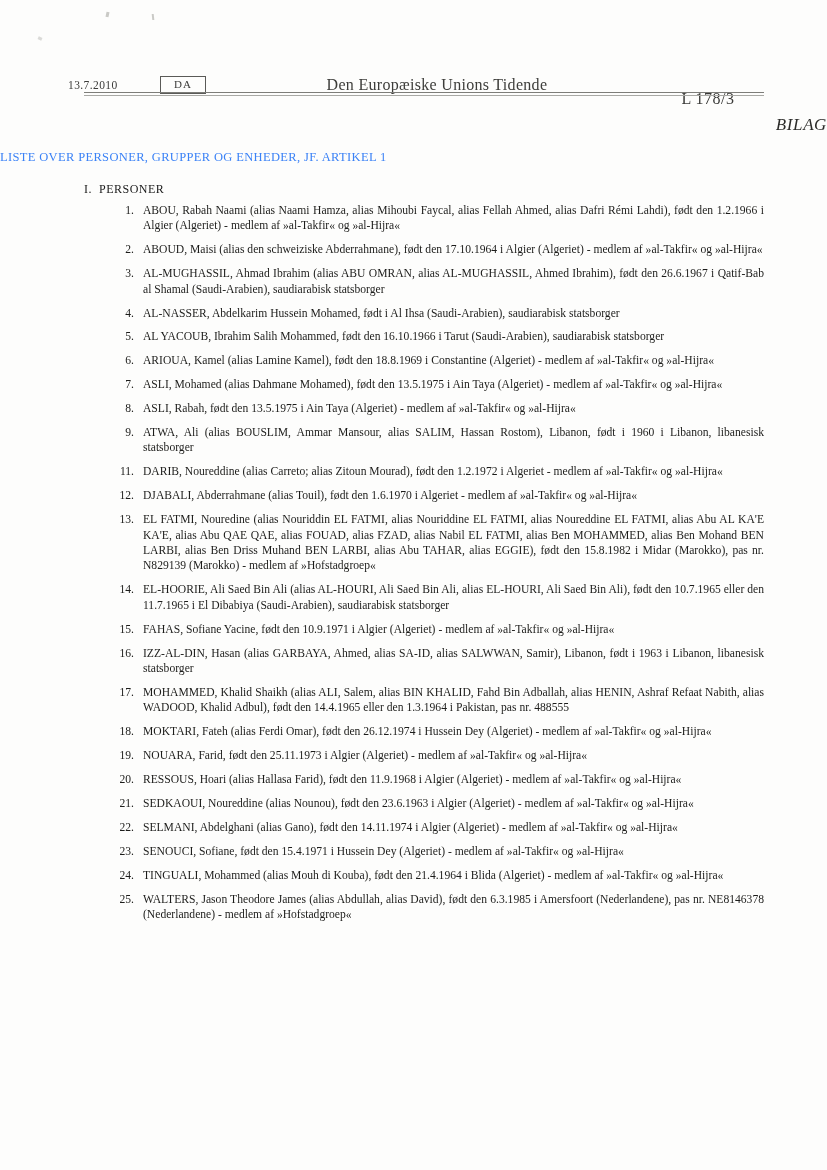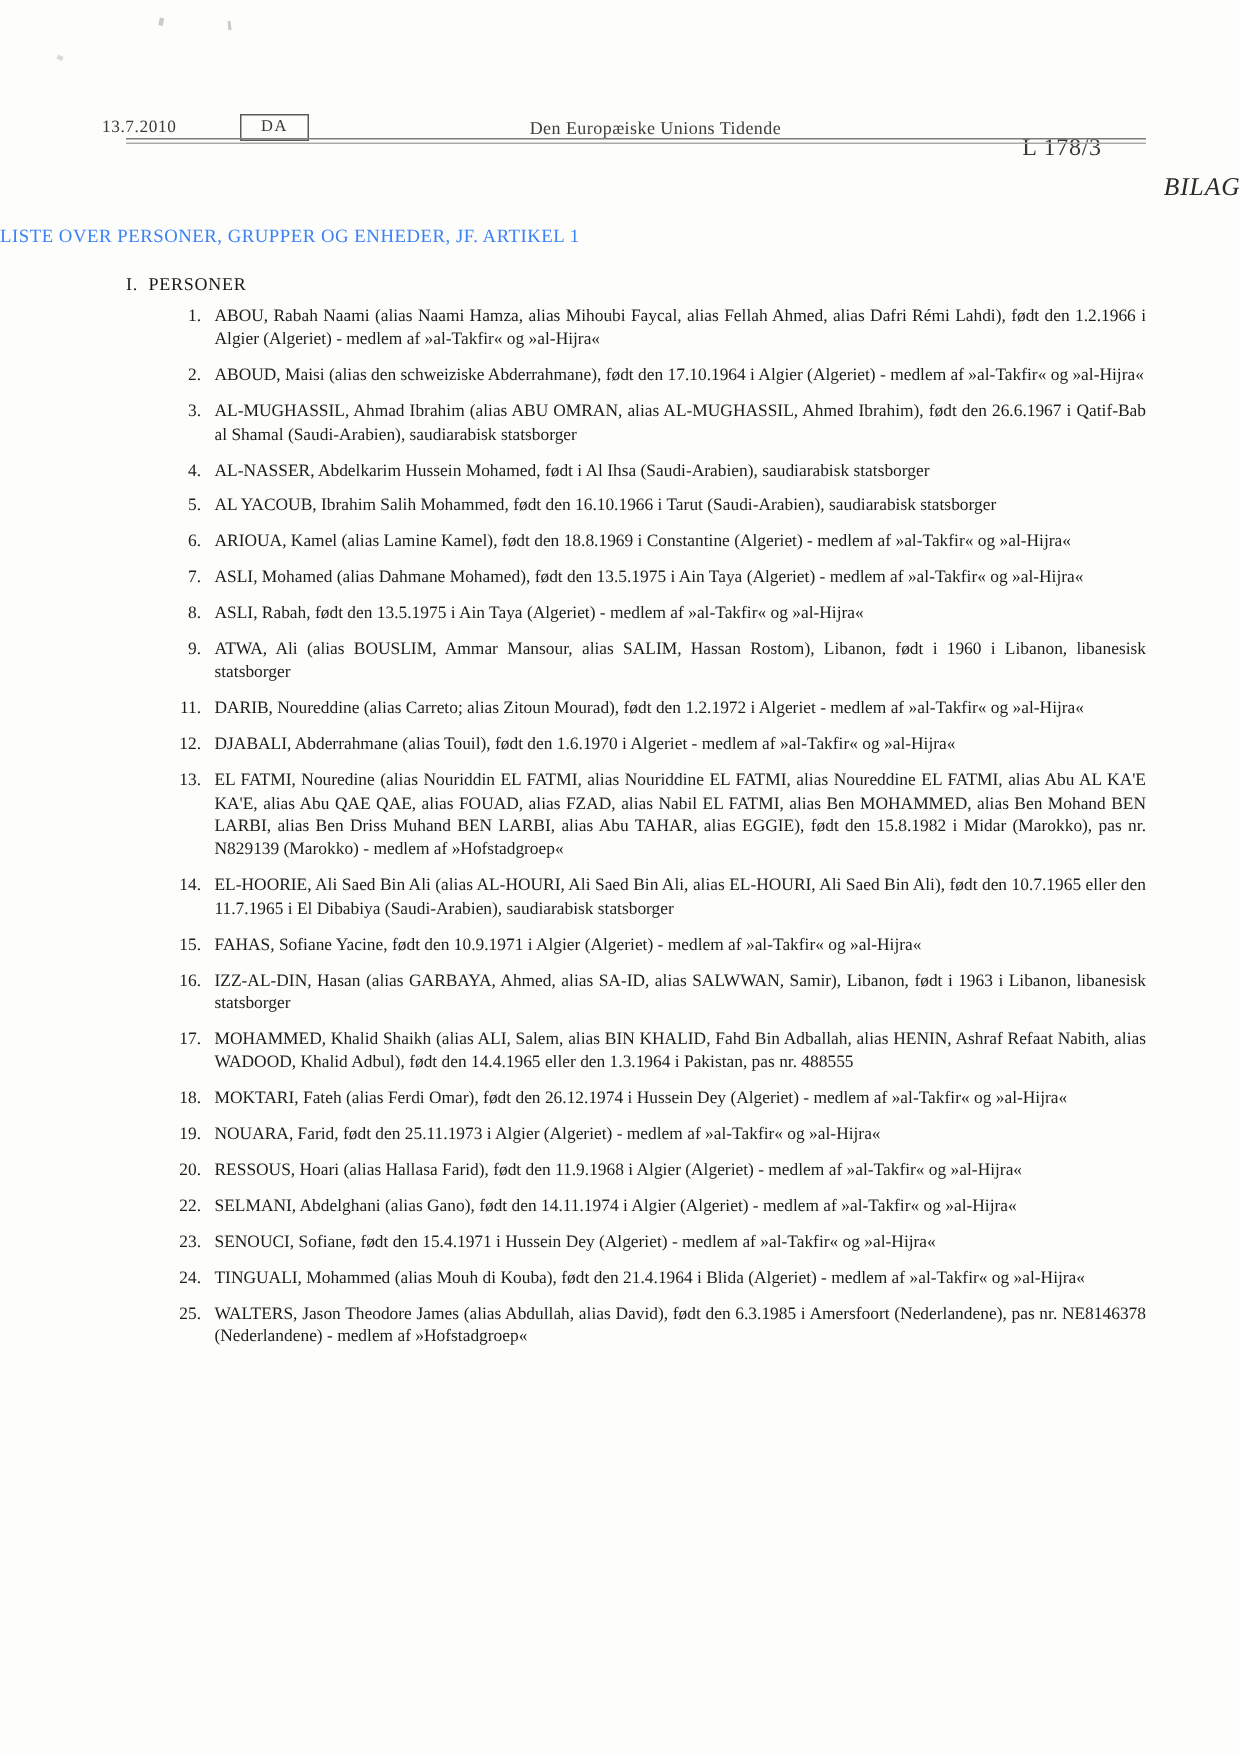--- a/index.html
+++ b/index.html
@@ -56,21 +56,21 @@
     border: 1px solid #5a5a57;
     padding: 1px 13px 2px 13px;
     font-size: 11px;
     letter-spacing: 1px;
     margin-left: 12px;
     line-height: 1.1;
   }
   .hdr-center {
     flex: 1;
     text-align: center;
-    font-size: 12px;
+    font-size: 16px;
     letter-spacing: .3px;
     color: #3d3d3a;
   }
   .hdr-page {
     width: 80px;
     text-align: center;
     font-size: 16px;
     letter-spacing: .5px;
     margin-top: 28px;
   }
@@ -244,20 +244,24 @@
       </div>
       <div class="entry">
         <div class="idx">19.</div>
         <div class="body">NOUARA, Farid, født den 25.11.1973 i Algier (Algeriet) - medlem af »al-Takfir« og »al-Hijra«</div>
       </div>
       <div class="entry">
         <div class="idx">20.</div>
         <div class="body">RESSOUS, Hoari (alias Hallasa Farid), født den 11.9.1968 i Algier (Algeriet) - medlem af »al-Takfir« og »al-Hijra«</div>
       </div>
       <div class="entry">
+        <div class="idx">21.</div>
+        <div class="body">SEDKAOUI, Noureddine (alias Nounou), født den 23.6.1963 i Algier (Algeriet) - medlem af »al-Takfir« og »al-Hijra«</div>
+      </div>
+      <div class="entry">
         <div class="idx">22.</div>
         <div class="body">SELMANI, Abdelghani (alias Gano), født den 14.11.1974 i Algier (Algeriet) - medlem af »al-Takfir« og »al-Hijra«</div>
       </div>
       <div class="entry">
         <div class="idx">23.</div>
         <div class="body">SENOUCI, Sofiane, født den 15.4.1971 i Hussein Dey (Algeriet) - medlem af »al-Takfir« og »al-Hijra«</div>
       </div>
       <div class="entry">
         <div class="idx">24.</div>
         <div class="body">TINGUALI, Mohammed (alias Mouh di Kouba), født den 21.4.1964 i Blida (Algeriet) - medlem af »al-Takfir« og »al-Hijra«</div>

